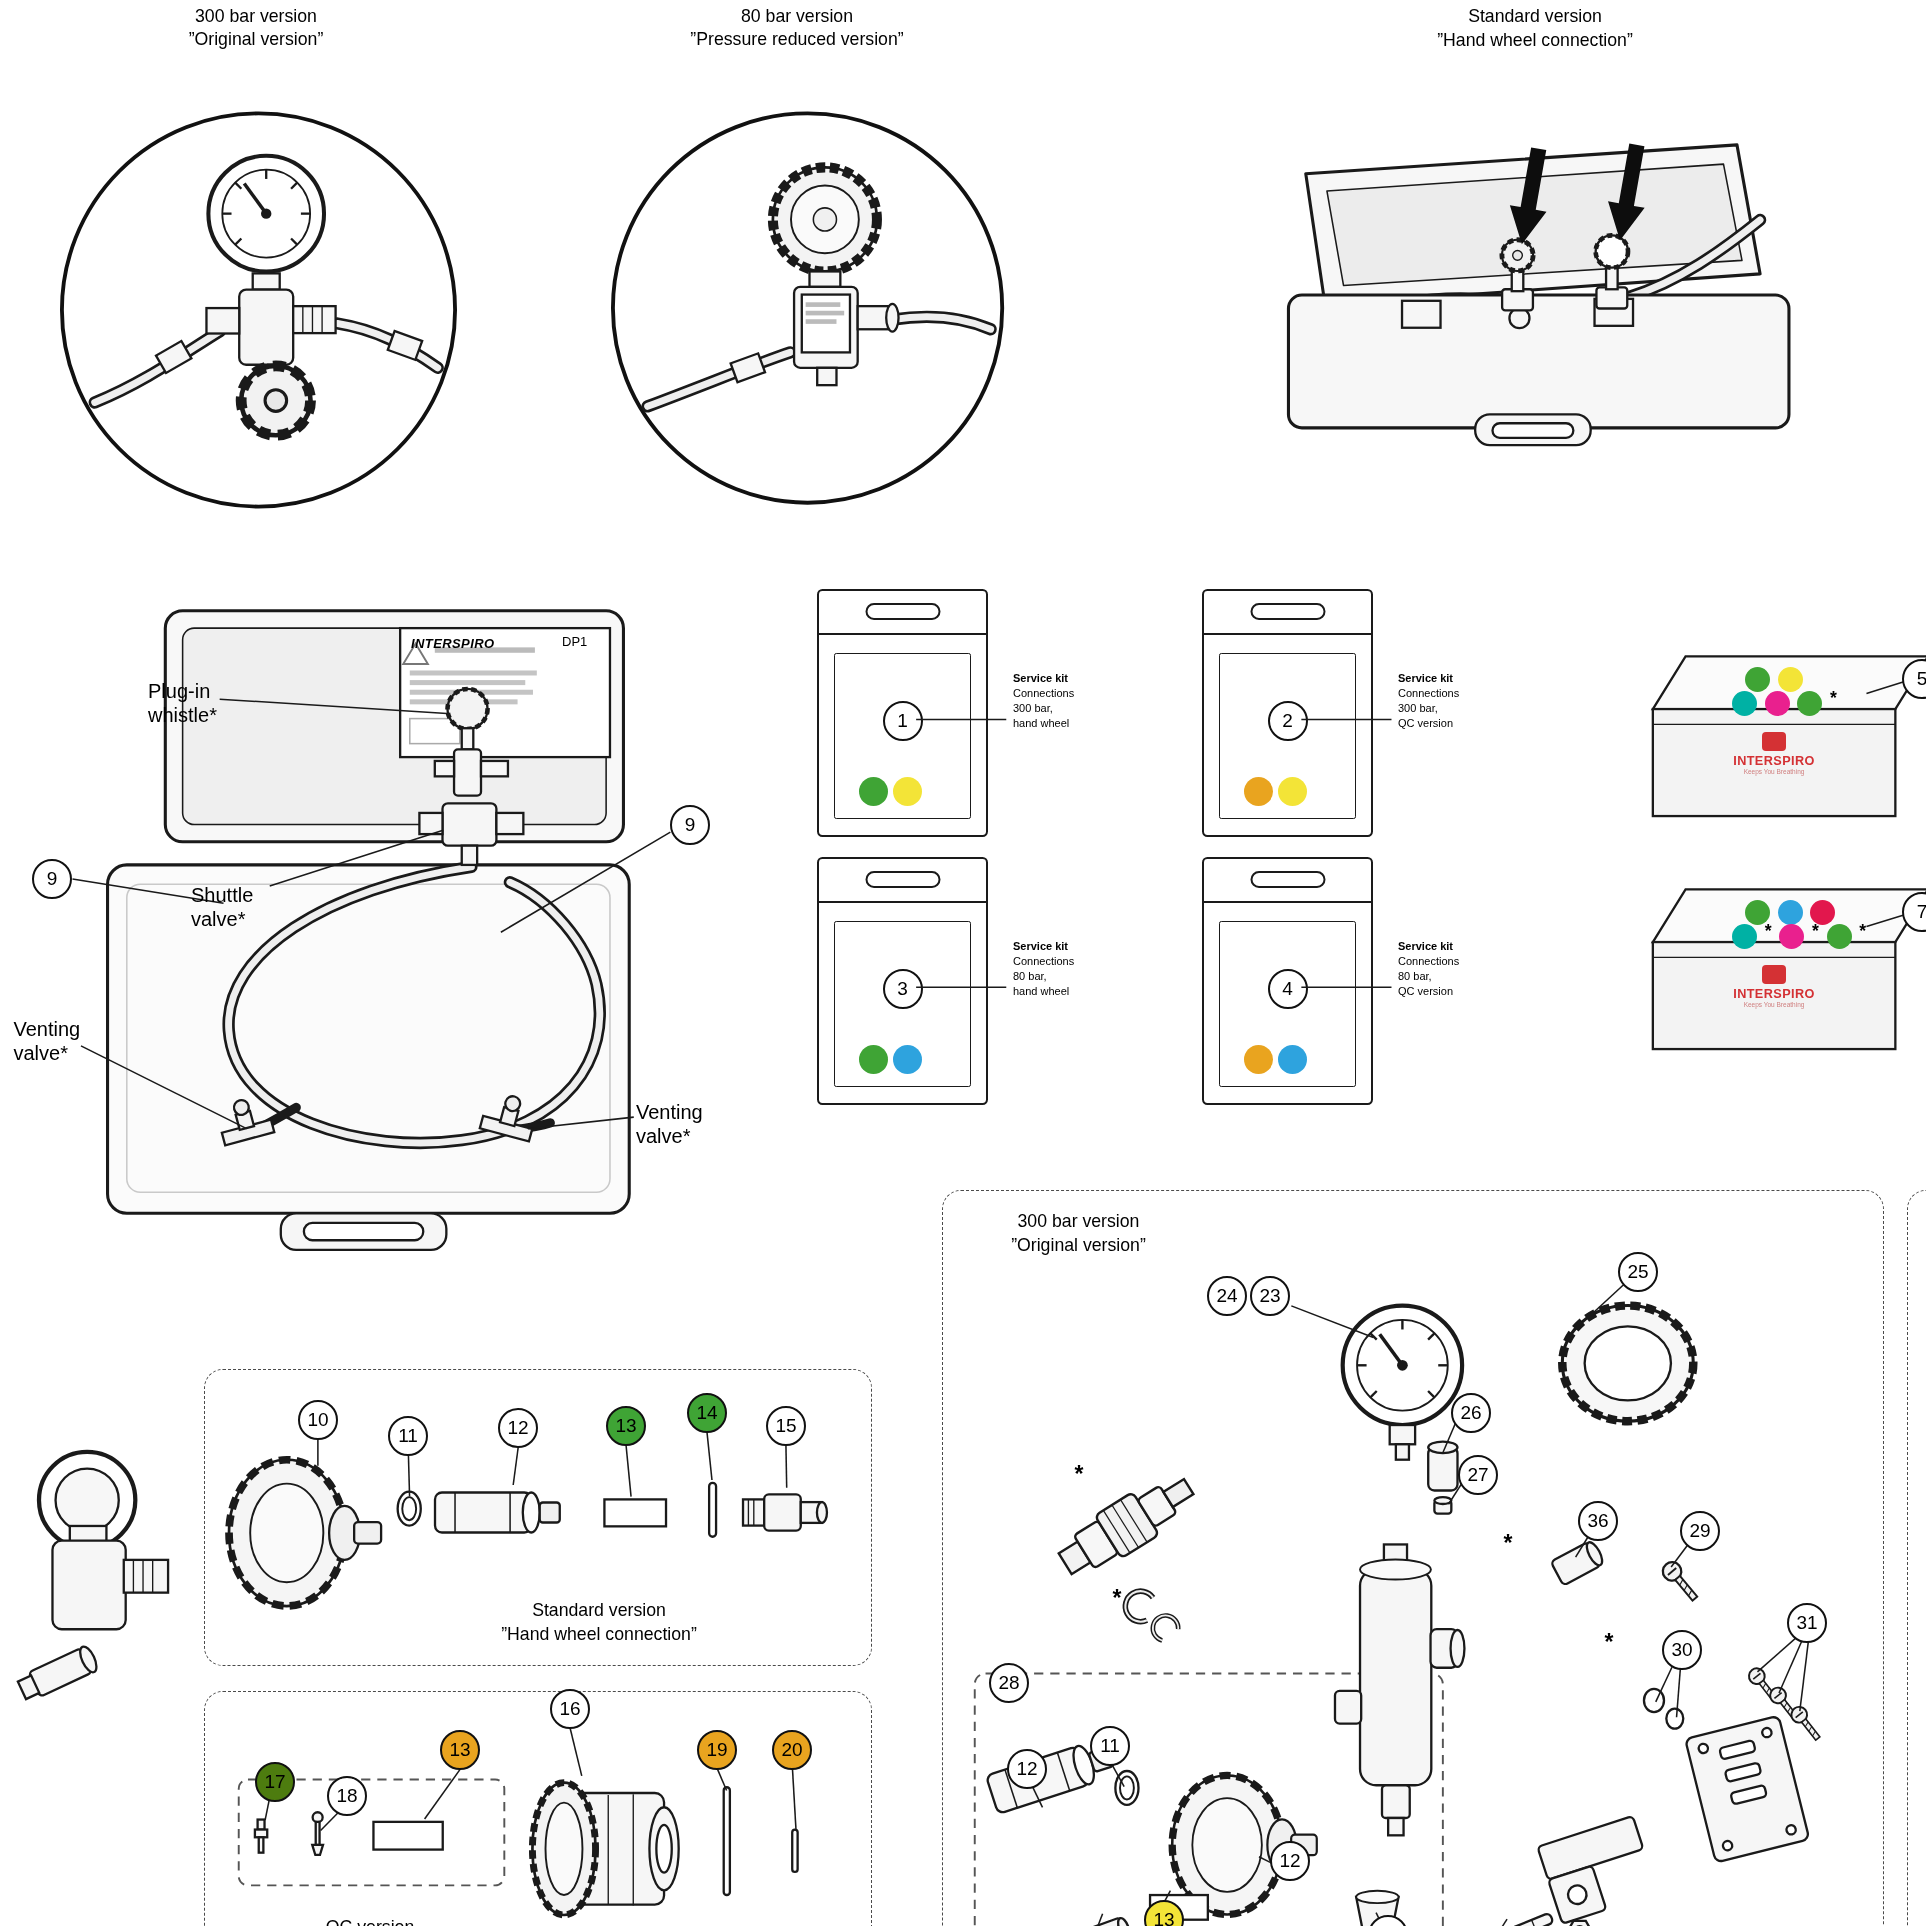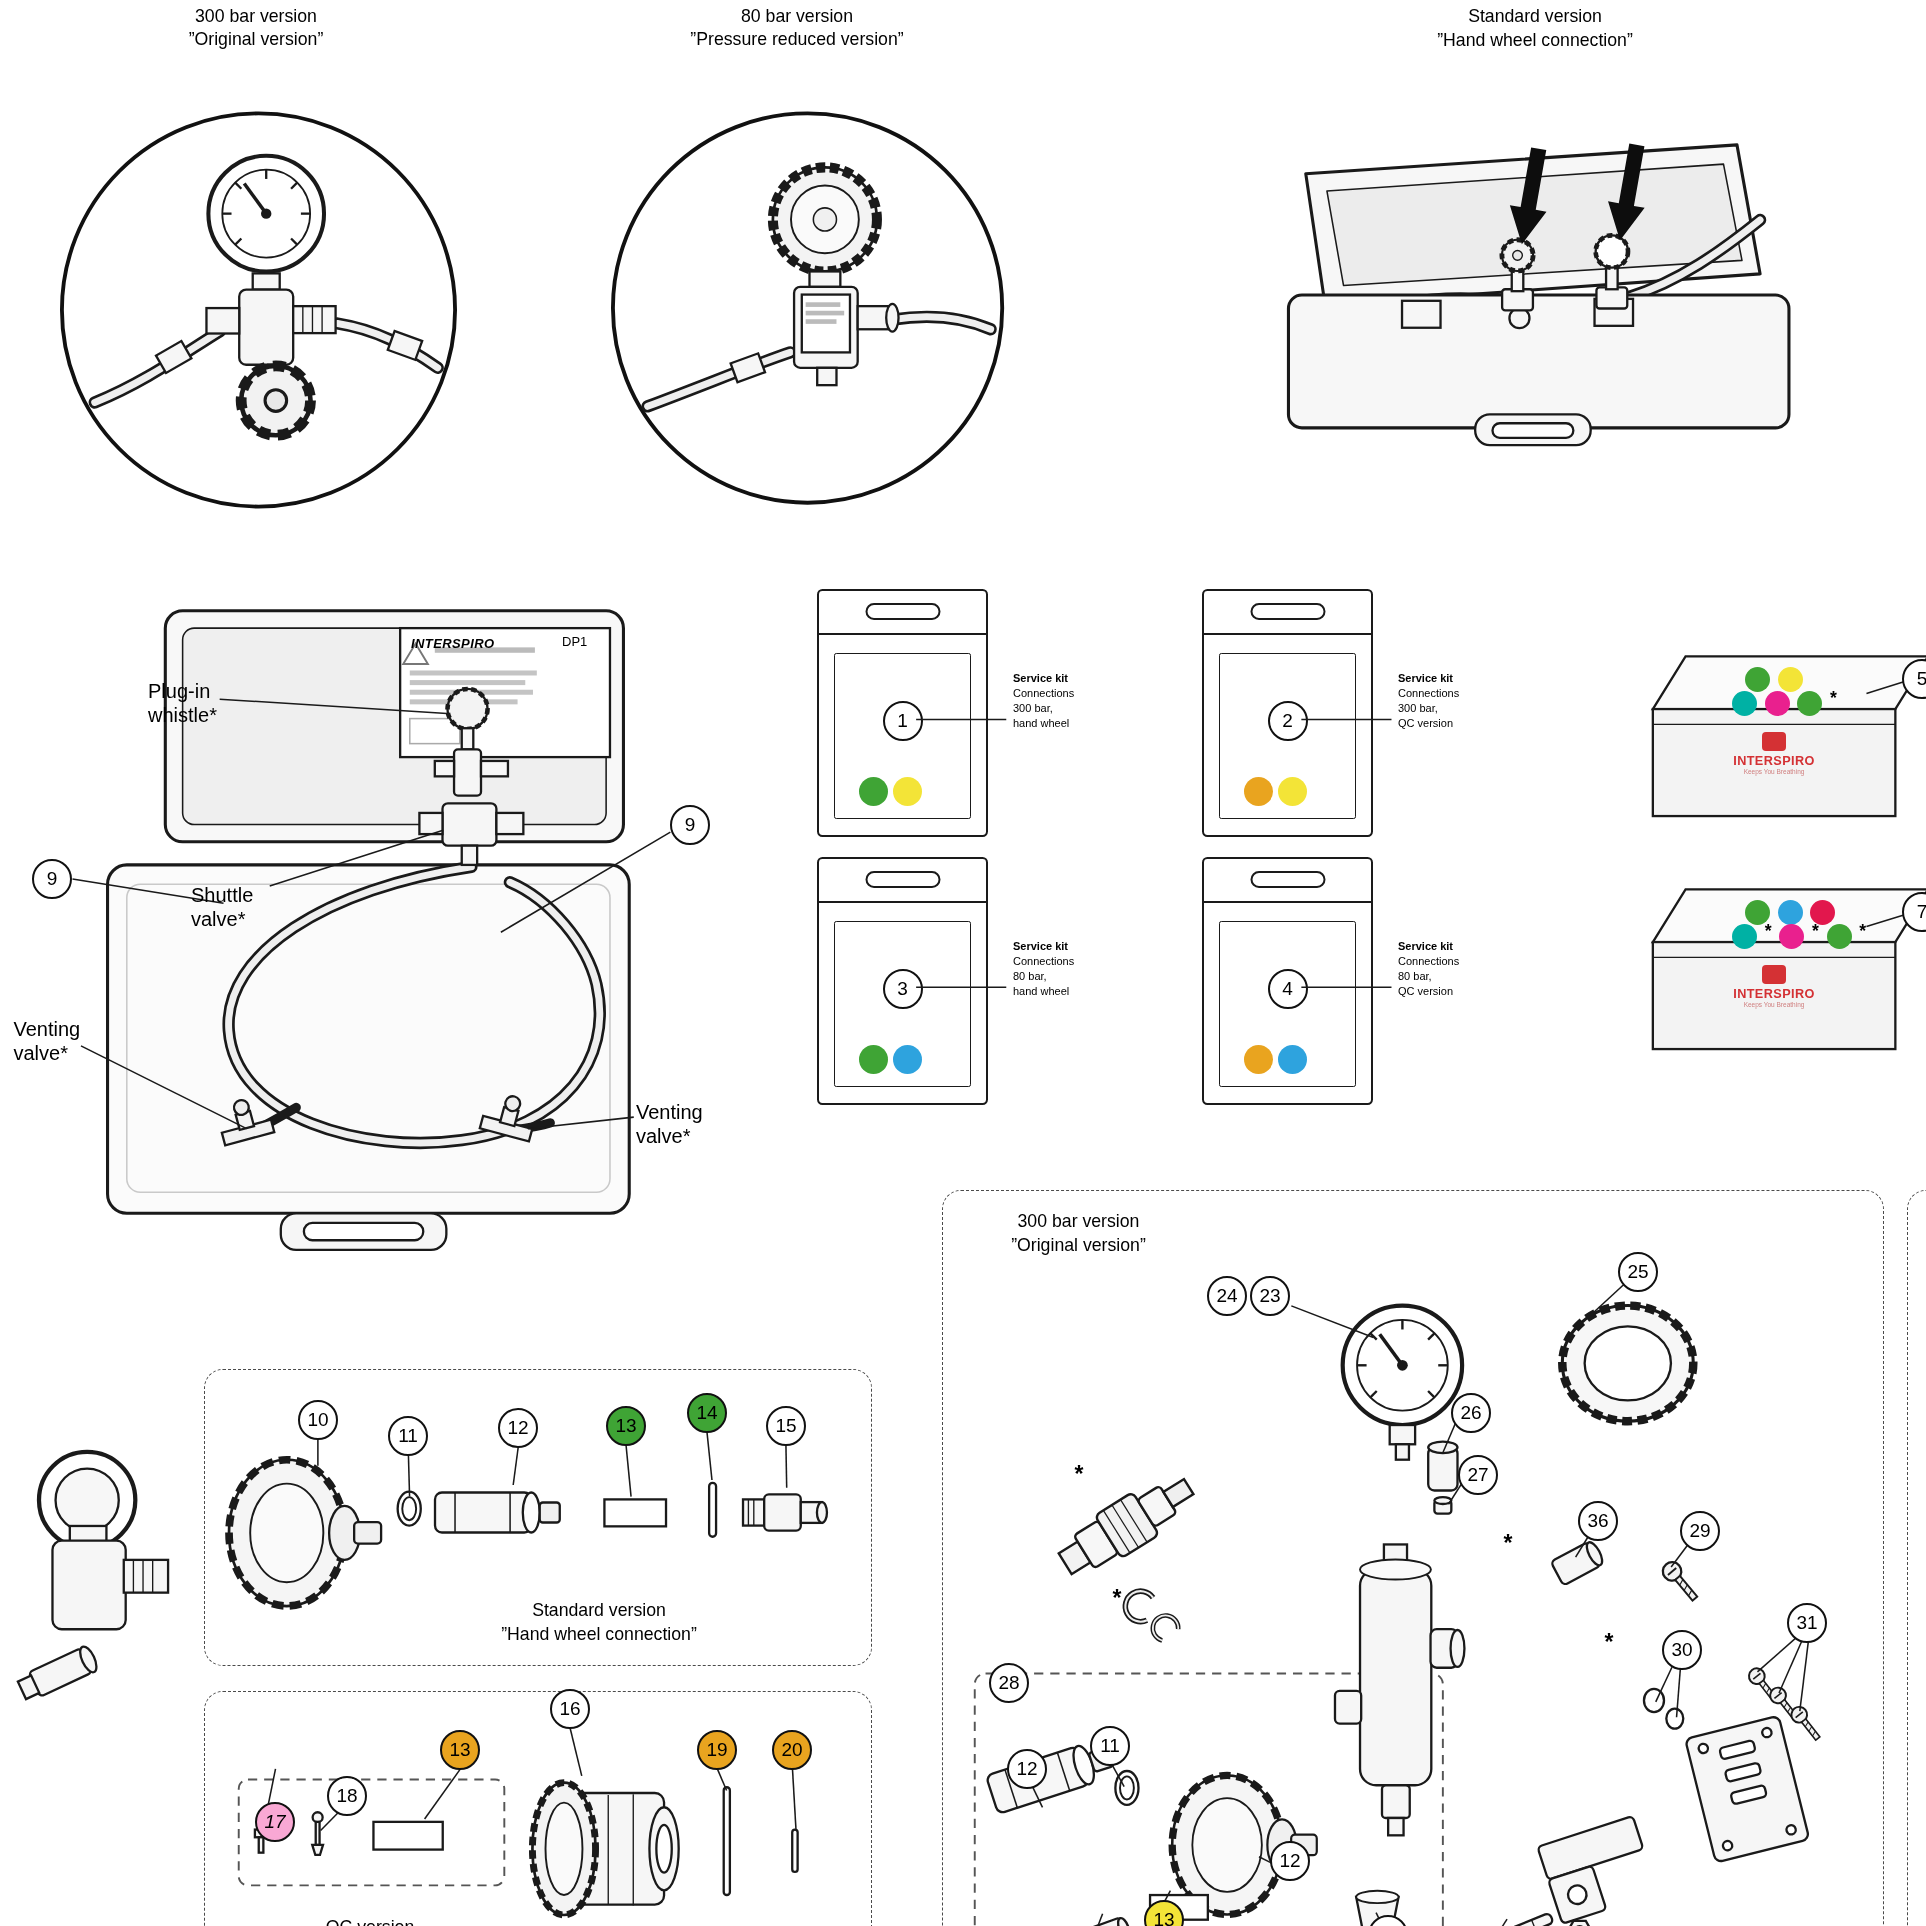--- a/index.html
+++ b/index.html
@@ -660,21 +660,21 @@
   <div id="callout-layer">
       <div class="callout" style="left: 52px; top: 879px;">9</div>
       <div class="callout" style="left: 690px; top: 825px;">9</div>
       <div class="callout" style="left: 318px; top: 1420px; text-align: center;">10</div>
       <div class="callout" style="left: 408px; top: 1436px;">11</div>
       <div class="callout" style="left: 518px; top: 1428px;">12</div>
       <div class="callout" style="background: rgb(63, 164, 53); left: 626px; top: 1426px;">13</div>
       <div class="callout" style="background: rgb(63, 164, 53); left: 707px; top: 1413px;">14</div>
       <div class="callout" style="left: 786px; top: 1426px;">15</div>
       <div class="callout" style="left: 570px; top: 1709px;">16</div>
-      <div class="callout" style="background: #f9a8d4; left: 275px; top: 1822px; font-style: italic;">17</div>
+      <div class="callout" style="background: #4d7c0f; left: 275px; top: 1782px;">17</div>
       <div class="callout" style="left: 347px; top: 1796px;">18</div>
       <div class="callout" style="background: rgb(233, 164, 31); left: 460px; top: 1750px;">13</div>
       <div class="callout" style="background: rgb(233, 164, 31); left: 717px; top: 1750px;">19</div>
       <div class="callout" style="background: rgb(233, 164, 31); left: 792px; top: 1750px;">20</div>
       <div class="callout" style="left: 1227px; top: 1296px;">24</div>
       <div class="callout" style="left: 1270px; top: 1296px;">23</div>
       <div class="callout" style="left: 1638px; top: 1272px;">25</div>
       <div class="callout" style="left: 1471px; top: 1413px;">26</div>
       <div class="callout" style="left: 1478px; top: 1475px;">27</div>
       <div class="callout" style="left: 1598px; top: 1521px;">36</div>

